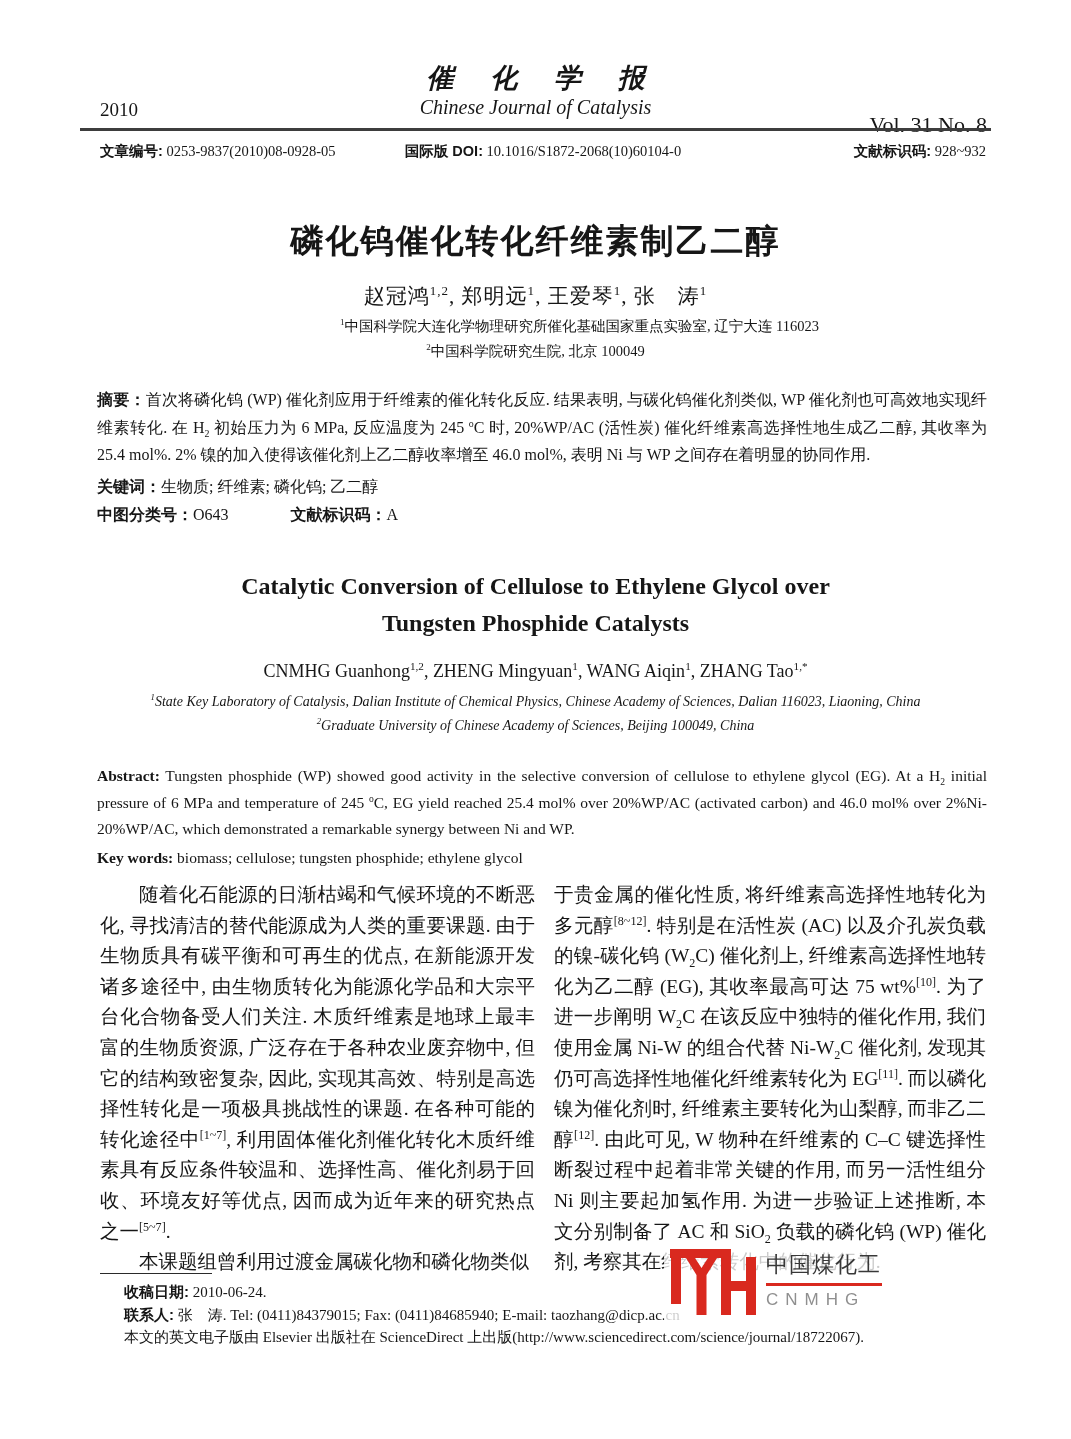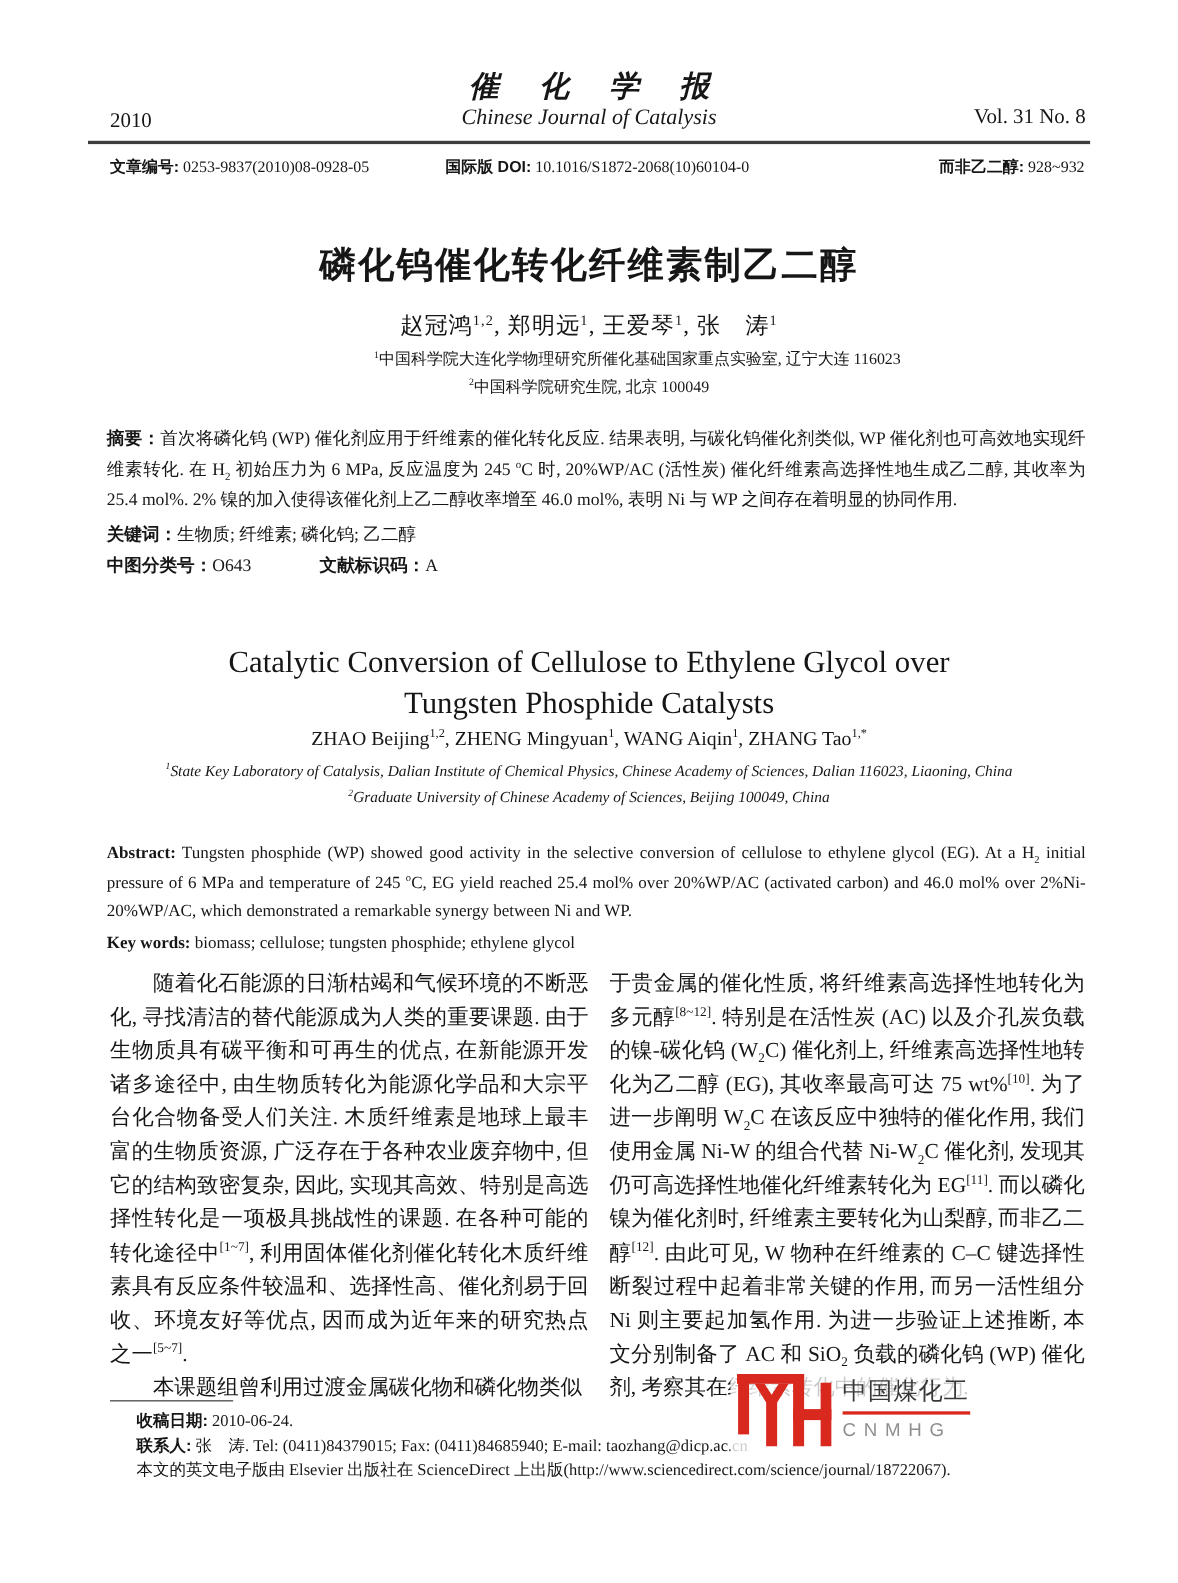--- a/index.html
+++ b/index.html
@@ -11,40 +11,40 @@
   .ctr{left:0;width:100%;text-align:center;}
   sup{font-size:62%;line-height:0;}
   sub{font-size:62%;line-height:0;}
   .hei{font-family:"Liberation Sans","DejaVu Sans",sans-serif;font-weight:bold;}
   p{margin:0;padding:0;}
 
   
   .logo-cn{top:60px;font-size:27px;font-weight:bold;font-style:italic;letter-spacing:15px;text-indent:15px;}
   .hdr-year{left:100px;top:99px;font-size:19px;}
   .hdr-jname{top:96px;font-size:20px;font-style:italic;}
-  .hdr-vol{right:84px;top:96px;font-size:19px;}
+  .hdr-vol{right:84px;top:112px;font-size:22px;}
   .double-rule{left:80px;top:128px;width:911px;height:3px;border-top:2px solid #3d3d3d;border-bottom:1px solid #3d3d3d;box-sizing:border-box;}
   .info-row{left:100px;top:142px;width:886px;height:20px;font-size:14.5px;}
   .info-left{position:absolute;left:0;top:0;}
   .info-center{position:absolute;left:50%;top:0;transform:translateX(-50%);white-space:nowrap;}
   .info-right{position:absolute;right:0;top:0;}
   .info-row .hei{font-size:14.5px;}
 
   
   .cn-title{top:219px;font-size:33px;font-weight:bold;letter-spacing:2px;font-family:"Liberation Sans","DejaVu Sans",sans-serif;}
   .cn-authors{top:282px;font-size:21px;letter-spacing:1px;}
   .cn-affil1{top:317px;font-size:14.5px;padding-left:44px;}
   .cn-affil2{top:342px;font-size:14.5px;}
   .cn-abs-block{left:97px;top:386px;width:890px;font-size:16px;line-height:27.5px;text-align:justify;}
   .cn-abs-block .kw{margin-top:4px;text-align:left;}
   .cn-abs-block .clc{margin-top:1px;text-align:left;}
   .clc-gap{margin-left:62px;}
 
   
-  .en-title{top:568px;font-size:28px;font-weight:normal;line-height:37px;margin-top:16px;}
+  .en-title{top:568px;font-size:24px;font-weight:bold;line-height:37px;}
   .en-authors{top:661px;font-size:18px;}
   .en-affil1{top:694px;font-size:14px;font-style:italic;}
   .en-affil2{top:718px;font-size:14px;font-style:italic;}
   .en-abs-block{left:97px;top:763px;width:890px;font-size:15.5px;line-height:26.5px;text-align:justify;}
   .en-abs-block .kw{margin-top:2px;text-align:left;}
 
   
   .col{top:880px;font-size:19.5px;line-height:30.6px;text-align:justify;height:398px;overflow:hidden;}
   .col-left{left:100px;width:435px;}
   .col-right{left:554px;width:432px;}
@@ -70,39 +70,39 @@
 
   <div class="abs ctr logo-cn">催 化 学 报</div>
   <div class="abs hdr-year">2010</div>
   <div class="abs ctr hdr-jname">Chinese Journal of Catalysis</div>
   <div class="abs hdr-vol">Vol. 31 No. 8</div>
   <div class="abs double-rule"></div>
 
   <div class="abs info-row">
     <span class="info-left"><span class="hei">文章编号:</span> <span>0253-9837(2010)08-0928-05</span></span>
     <span class="info-center"><span class="hei">国际版 DOI:</span> <span>10.1016/S1872-2068(10)60104-0</span></span>
-    <span class="info-right"><span class="hei">而非乙二醇:</span> <span>928~932</span></span>
+    <span class="info-right"><span class="hei">文献标识码:</span> <span>928~932</span></span>
   </div>
 
   <div class="abs ctr cn-title">磷化钨催化转化纤维素制乙二醇</div>
   <div class="abs ctr cn-authors"><span>赵冠鸿</span><sup>1,2</sup><span>, 郑明远</span><sup>1</sup><span>, 王爱琴</span><sup>1</sup><span>, 张　涛</span><sup>1</sup></div>
   <div class="abs ctr cn-affil1"><sup>1</sup><span>中国科学院大连化学物理研究所催化基础国家重点实验室, 辽宁大连 116023</span></div>
   <div class="abs ctr cn-affil2"><sup>2</sup><span>中国科学院研究生院, 北京 100049</span></div>
 
   <div class="abs cn-abs-block">
     <p><span class="hei">摘要：</span><span><span>首次将磷化钨 (WP) 催化剂应用于纤维素的催化转化反应. 结果表明, 与碳化钨催化剂类似, WP 催化剂也可高效地实现纤维素转化. 在 H</span><sub>2</sub><span> 初始压力为 6 MPa, 反应温度为 245 </span><sup>o</sup><span>C 时, 20%WP/AC (活性炭) 催化纤维素高选择性地生成乙二醇, 其收率为 25.4 mol%. 2% 镍的加入使得该催化剂上乙二醇收率增至 46.0 mol%, 表明 Ni 与 WP 之间存在着明显的协同作用.</span></span></p>
     <p class="kw"><span class="hei">关键词：</span><span>生物质; 纤维素; 磷化钨; 乙二醇</span></p>
     <p class="clc"><span class="hei">中图分类号：</span><span>O643</span><span class="hei clc-gap">文献标识码：</span><span>A</span></p>
   </div>
 
   <div class="abs ctr en-title">
     <div>Catalytic Conversion of Cellulose to Ethylene Glycol over</div>
     <div>Tungsten Phosphide Catalysts</div>
   </div>
-  <div class="abs ctr en-authors"><span>ZHAO Beijing</span><sup>1,2</sup><span>, ZHENG Mingyuan</span><sup>1</sup><span>, WANG Aiqin</span><sup>1</sup><span>, ZHANG Tao</span><sup>1,*</sup></div>
+  <div class="abs ctr en-authors"><span>CNMHG Guanhong</span><sup>1,2</sup><span>, ZHENG Mingyuan</span><sup>1</sup><span>, WANG Aiqin</span><sup>1</sup><span>, ZHANG Tao</span><sup>1,*</sup></div>
   <div class="abs ctr en-affil1"><sup>1</sup><span>State Key Laboratory of Catalysis, Dalian Institute of Chemical Physics, Chinese Academy of Sciences, Dalian 116023, Liaoning, China</span></div>
   <div class="abs ctr en-affil2"><sup>2</sup><span>Graduate University of Chinese Academy of Sciences, Beijing 100049, China</span></div>
 
   <div class="abs en-abs-block">
     <p><b>Abstract:</b> <span><span>Tungsten phosphide (WP) showed good activity in the selective conversion of cellulose to ethylene glycol (EG). At a H</span><sub>2</sub><span> initial pressure of 6 MPa and temperature of 245 </span><sup>o</sup><span>C, EG yield reached 25.4 mol% over 20%WP/AC (activated carbon) and 46.0 mol% over 2%Ni-20%WP/AC, which demonstrated a remarkable synergy between Ni and WP.</span></span></p>
     <p class="kw"><b>Key words:</b> <span>biomass; cellulose; tungsten phosphide; ethylene glycol</span></p>
   </div>
 
   <div class="abs col col-left">
     <p class="ind"><span>随着化石能源的日渐枯竭和气候环境的不断恶化, 寻找清洁的替代能源成为人类的重要课题. 由于生物质具有碳平衡和可再生的优点, 在新能源开发诸多途径中, 由生物质转化为能源化学品和大宗平台化合物备受人们关注. 木质纤维素是地球上最丰富的生物质资源, 广泛存在于各种农业废弃物中, 但它的结构致密复杂, 因此, 实现其高效、特别是高选择性转化是一项极具挑战性的课题. 在各种可能的转化途径中</span><sup>[1~7]</sup><span>, 利用固体催化剂催化转化木质纤维素具有反应条件较温和、选择性高、催化剂易于回收、环境友好等优点, 因而成为近年来的研究热点之一</span><sup>[5~7]</sup><span>.</span></p>

